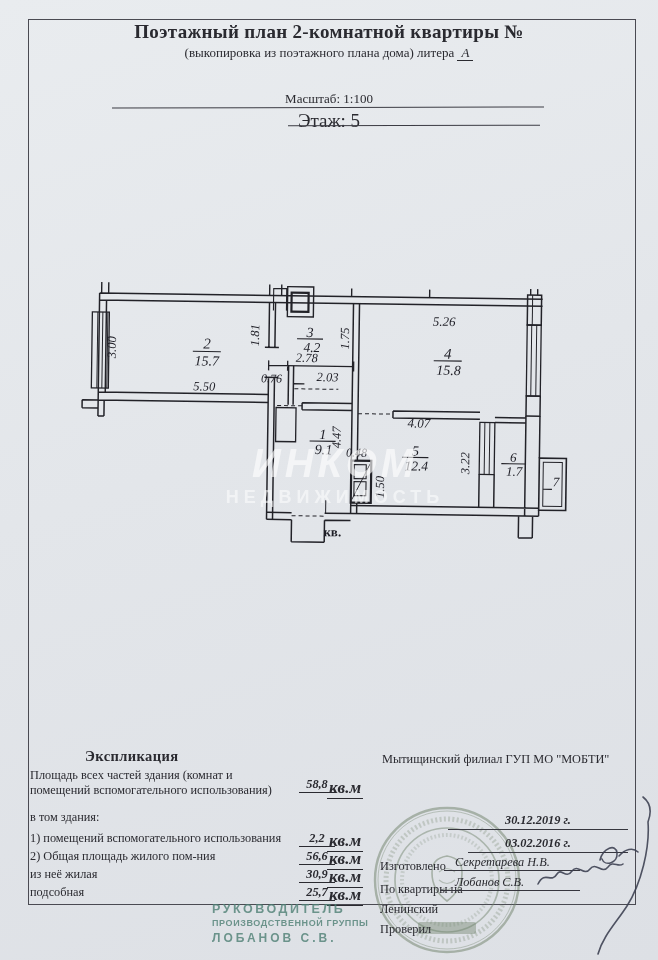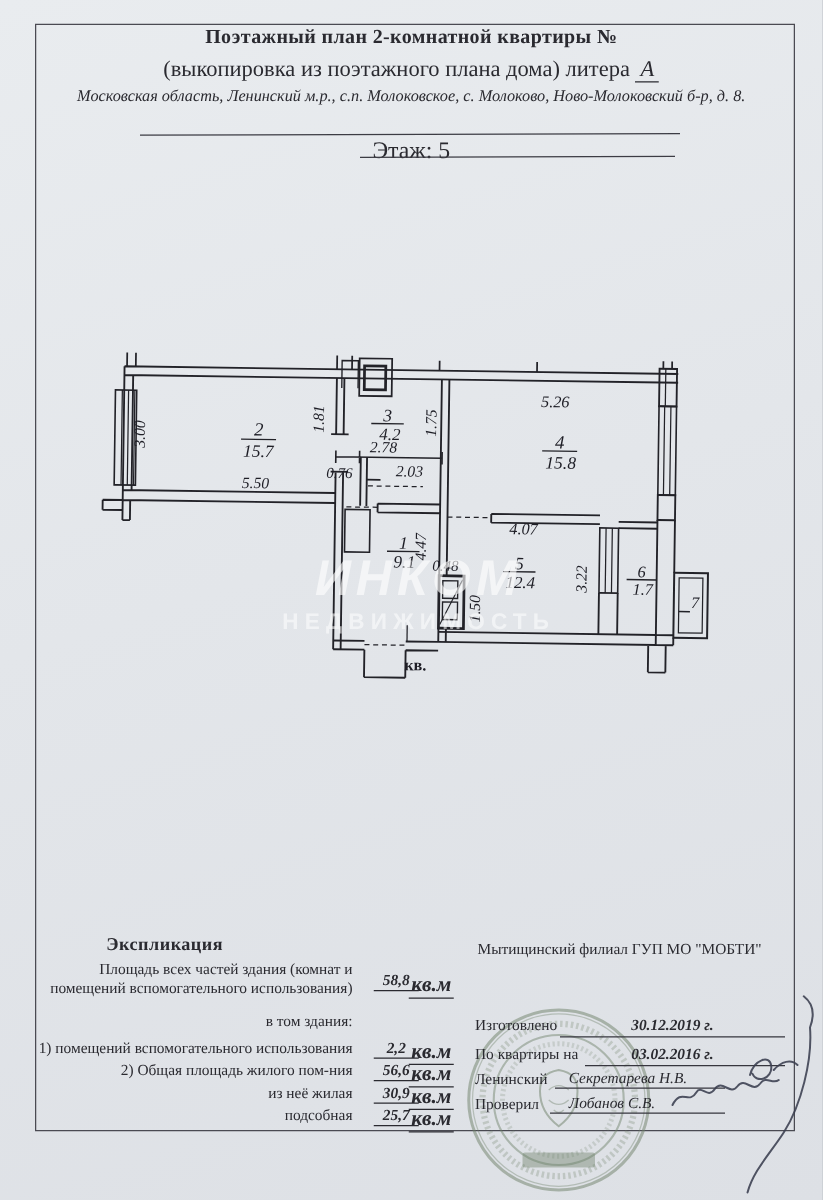--- a/index.html
+++ b/index.html
@@ -2,45 +2,45 @@
 <html><head>
 <meta charset="utf-8">
 <style>
   html,body{margin:0;padding:0;background:#c8ccd1;}
   .page{position:relative;width:658px;height:960px;overflow:hidden;
         background:linear-gradient(162deg,#e9ecef 0%,#e3e6ea 45%,#dde0e5 100%);
         font-family:"Liberation Serif","DejaVu Serif",serif;color:#2a2a30;}
   .frame{position:absolute;left:28px;top:19px;width:606px;height:884px;
          border:1.6px solid #4a4a52;}
   .ctr{position:absolute;left:0;width:100%;text-align:center;}
-  .doc-title{top:21px;font-size:16px;font-weight:700;letter-spacing:.3px;}
-  .doc-subtitle{top:45px;font-size:18px;}
+  .doc-title{top:21px;font-size:19px;font-weight:700;letter-spacing:.3px;}
+  .doc-subtitle{top:45px;font-size:13px;}
   .litera{font-style:italic;border-bottom:1px solid #2a2a30;padding:0 4px;}
   .doc-address{top:69px;font-size:13px;font-style:italic;}
   .doc-scale{top:91px;font-size:13px;}
   .doc-floor{top:110px;font-size:19px;}
   .rule{position:absolute;height:0;border-top:1.3px solid #3c3c44;}
   .rule1{left:112px;top:107px;width:432px;transform:rotate(-.15deg);}
   .rule2{left:288px;top:125px;width:252px;transform:rotate(-.15deg);}
   .plan{position:absolute;left:40px;top:270px;width:545px;height:285px;transform:rotate(.8deg);}
   .pt{font-family:"Liberation Serif",serif;font-style:italic;fill:#1e1e26;text-anchor:middle;}
   .pb{font-family:"Liberation Serif",serif;font-weight:700;fill:#1e1e26;text-anchor:middle;}
   .wm{position:absolute;left:203px;top:443px;width:264px;text-align:center;color:#fff;
       font-family:"Liberation Sans",sans-serif;pointer-events:none;}
   .wm-1{font-size:40px;font-weight:700;letter-spacing:4px;opacity:.62;line-height:1;font-style:italic;}
   .wm-2{font-size:18px;font-weight:700;letter-spacing:5px;opacity:.55;margin-top:4px;}
   .exp-head{position:absolute;left:85px;top:748px;font-size:14.5px;font-weight:700;letter-spacing:.4px;}
   .exp-row{position:absolute;left:0;top:0;width:658px;font-size:12.3px;}
-  .exp-label{position:absolute;left:30px;width:252px;text-align:right;line-height:1.18;}
+  .exp-label{position:absolute;left:30px;width:252px;line-height:1.18;}
   .exp-val{position:absolute;left:299px;width:36px;text-align:center;font-weight:700;font-style:italic;
            border-bottom:1.2px solid #2a2a30;}
   .exp-unit{position:absolute;left:327px;width:36px;text-align:center;font-weight:700;font-style:italic;
             font-size:17px;border-bottom:1.2px solid #2a2a30;}
   .office{position:absolute;left:382px;top:752px;width:246px;font-size:12.3px;}
-  .sig-label{position:absolute;font-size:12.3px;}
+  .sig-label{position:absolute;font-size:12.3px;margin-top:46px;}
   .sig-value{position:absolute;font-size:12.3px;font-style:italic;}
   .sig-date{font-weight:700;}
   .sig-line{position:absolute;height:0;border-top:1.1px solid #36363e;}
   .seal,.sig-ink{position:absolute;pointer-events:none;}
   .stamp{position:absolute;left:212px;top:902px;font-family:"Liberation Sans",sans-serif;
          color:#4f8075;opacity:.8;filter:blur(.2px);}
   .stamp-1{font-size:12.5px;font-weight:700;letter-spacing:2.5px;}
   .stamp-2{font-size:9px;font-weight:700;letter-spacing:.6px;margin-top:2px;}
   .stamp-3{font-size:12px;font-weight:700;letter-spacing:3px;margin-top:3px;}
 </style>
@@ -49,21 +49,21 @@
 
 <div class="page">
 
   <div class="frame"></div>
 
   <div class="ctr doc-title">Поэтажный план  2-комнатной квартиры №</div>
   <div class="ctr doc-subtitle">
     <span>(выкопировка из поэтажного плана дома) литера</span>
     <span class="litera">А</span>
   </div>
-  <div class="ctr doc-address">Московская область, Ленинский м.р., с.п. Молоковское, с. Молоково, Ново-Молоковский б-р, д. 8.</div>
+  <div class="ctr doc-scale">Масштаб: 1:100</div>
   <div class="rule rule1"></div>
   <div class="ctr doc-floor">Этаж: 5</div>
   <div class="rule rule2"></div>
 
   <svg class="plan" viewBox="40 270 545 285">
     <g stroke="#222228" fill="none">
 
       <path stroke-width="1.5" d="M98,296 H541 M98,303 H541
         M98,296 V403 M105,303 V395
         M98,395 H268 M98,403 H268
@@ -224,14 +224,19 @@
   </div>
 
   <svg class="sig-ink" style="left:530px;top:790px;width:128px;height:170px" viewBox="530 790 128 170">
     <g stroke="#3b3f50" stroke-width="1.6" fill="none" opacity=".88" stroke-linecap="round">
       <path d="M600,860 C603,848 616,843 617,853 C618,863 605,867 602,859 M619,856 C625,849 633,847 638,852"></path>
       <path d="M538,884 C545,870 551,884 557,874 C561,867 566,880 572,871 C578,863 584,877 590,869 C596,861 602,875 608,867 C613,860 618,868 623,864"></path>
       <path d="M643,797 C652,804 651,814 648,822 C650,848 641,884 627,906 C616,923 603,936 598,954"></path>
     </g>
   </svg>
 
+  <div class="stamp">
+    <div class="stamp-1">РУКОВОДИТЕЛЬ</div>
+    <div class="stamp-2">ПРОИЗВОДСТВЕННОЙ ГРУППЫ</div>
+    <div class="stamp-3">ЛОБАНОВ С.В.</div>
+  </div>
 
 </div>
 
 </body></html>

